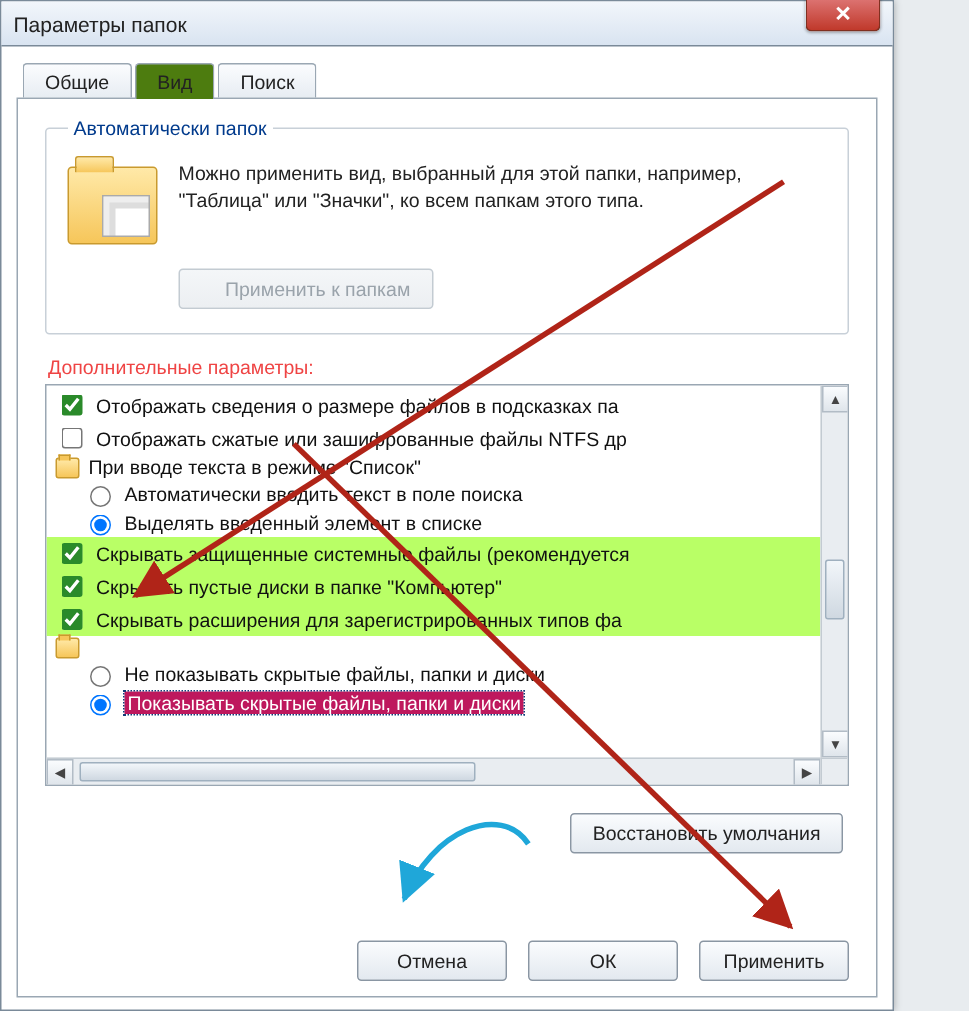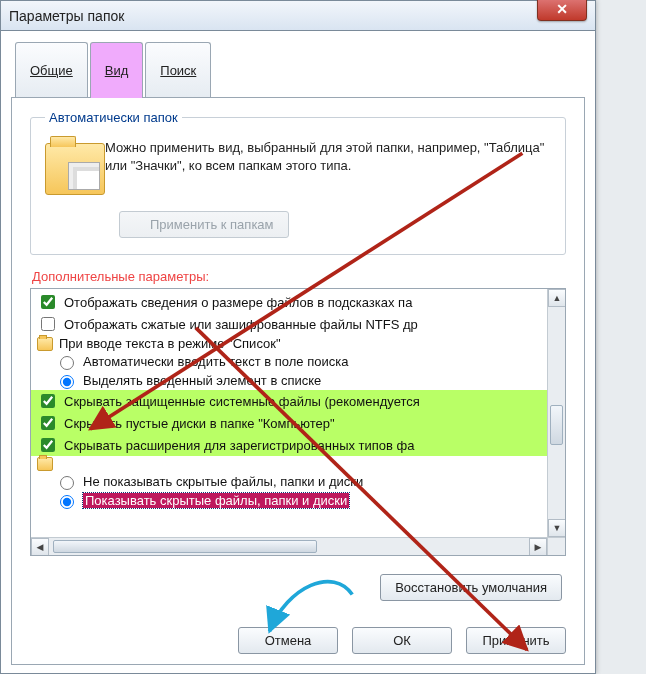--- a/index.html
+++ b/index.html
@@ -43,33 +43,32 @@
   .client {
     padding: 10px 10px 8px 10px;
     height: calc(100% - 30px);
     display:flex;flex-direction:column;
   }
   .tabs {
     display:flex;
     margin-left: 4px;
   }
   .tab {
-    padding: 20px 14px;
+    padding: 4px 14px;
     border: 1px solid #9aa7b3;
     background: linear-gradient(#fbfcfe, #e6ecf2);
     border-bottom: none;
     border-radius: 3px 3px 0 0;
     margin-right: 2px;
     position:relative;
     top:1px;
     color:#222;
-    text-decoration:underline;
   }
   .tab.active {
-    background: #f0abfc;
+    background: #4d7c0f;
     font-weight: normal;
     top:1px;
     z-index:3;
   }
   .tab-panel {
     border: 1px solid #9aa7b3;
     background:#fff;
     padding: 12px 12px 10px 12px;
     flex:1;
     display:flex;flex-direction:column;
@@ -83,21 +82,21 @@
     border-radius: 3px;
     margin: 0 6px 14px 6px;
     padding: 14px 14px 16px 14px;
     position:relative;
   }
   fieldset.grp legend {
     padding: 0 4px;
     font-size: 13px;
     color:#003a8c;
   }
-  .folder-row { display:flex; }
+  .folder-row { display:flex; gap:14px; }
   .folder-icon {
     width:60px;height:52px;
     background: linear-gradient(#ffe9a8,#f6c65a);
     border:1px solid #c99a2e;
     border-radius:3px;
     position:relative;
     flex:0 0 auto;
     margin-top:4px;
   }
   .folder-icon::before{

